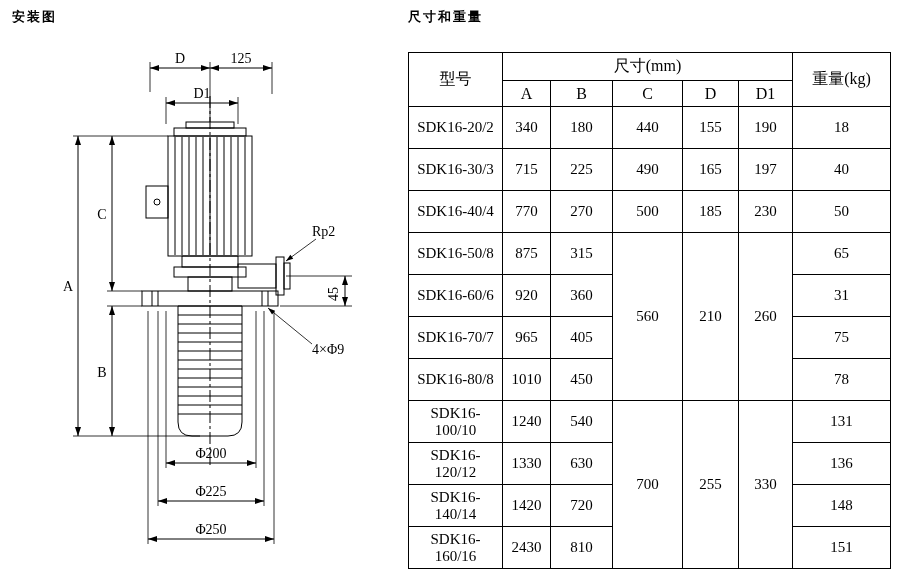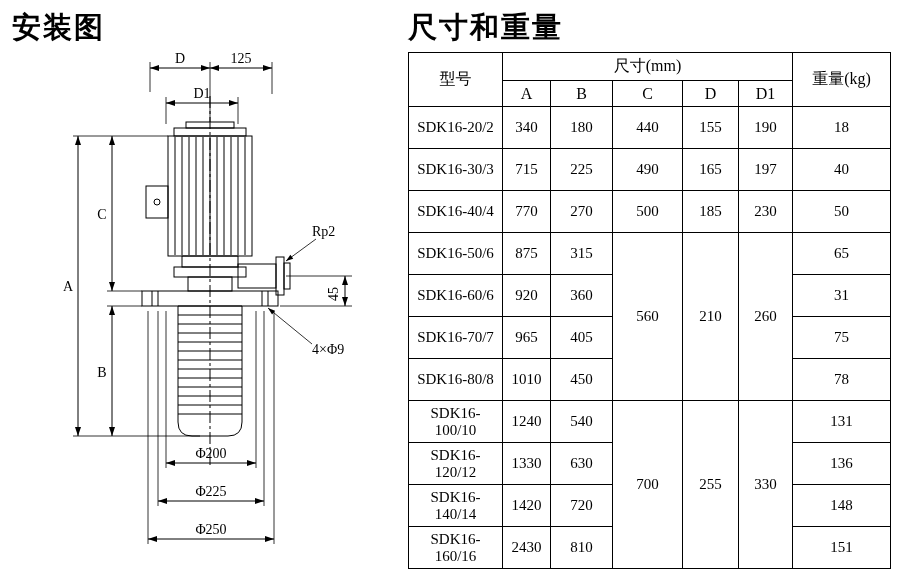--- a/index.html
+++ b/index.html
@@ -7,21 +7,21 @@
   body {
     width:900px; height:586px;
     font-family:"Liberation Serif","DejaVu Serif",serif;
     color:#000;
   }
   .page { position:relative; width:900px; height:586px; background:#fff; overflow:hidden; }
 
   .diagram-title, .table-title {
     position:absolute; top:8px;
     font-family:"DejaVu Sans","Liberation Sans",sans-serif;
-    font-weight:700; font-size:29px; letter-spacing:2px;
+    font-weight:700; font-size:13px; letter-spacing:2px;
   }
   .diagram-title { left:12px; }
   .table-title  { left:408px; }
 
   svg.drawing { position:absolute; left:0; top:36px; }
   svg.drawing text {
     font-family:"Liberation Serif","DejaVu Serif",serif;
     font-size:14px; fill:#000; stroke:none;
   }
 
@@ -196,21 +196,21 @@
         <tr>
           <td>SDK16-40/4</td>
           <td>770</td>
           <td>270</td>
           <td>500</td>
           <td>185</td>
           <td>230</td>
           <td>50</td>
         </tr>
         <tr>
-          <td>SDK16-50/6</td>
+          <td>SDK16-50/8</td>
           <td>875</td>
           <td>315</td>
           <td rowspan="4">560</td>
           <td rowspan="4">210</td>
           <td rowspan="4">260</td>
           <td>65</td>
         </tr>
         <tr>
           <td>SDK16-60/6</td>
           <td>920</td>

